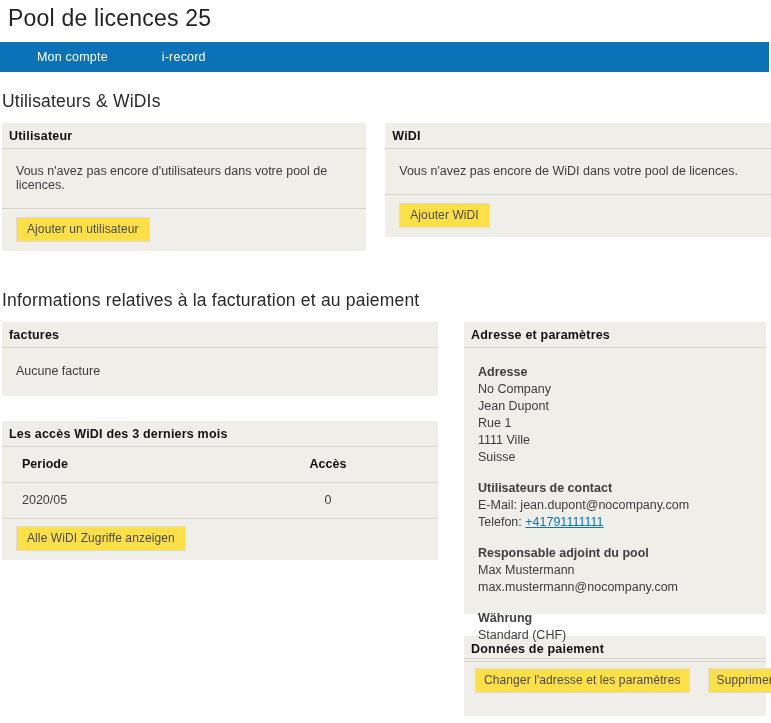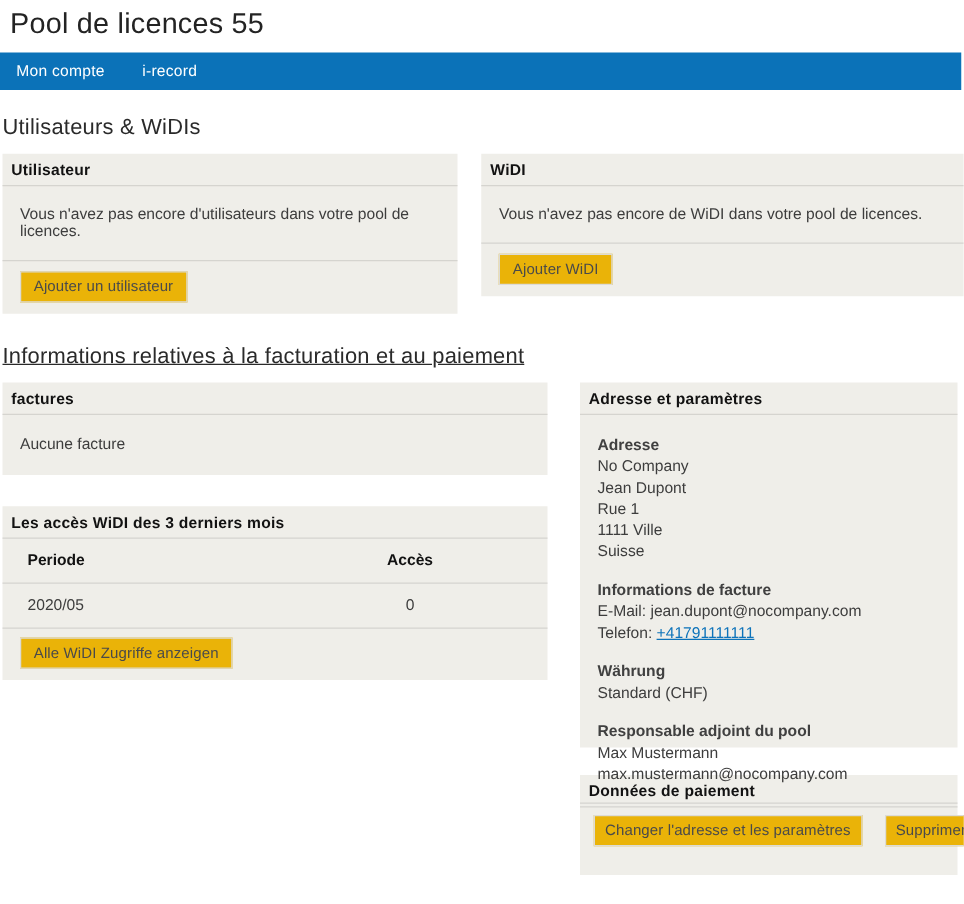--- a/index.html
+++ b/index.html
@@ -18,45 +18,46 @@
 
   .topnav {
     margin-top:10px; height:30px; width:769px;
     background:#0b72b8;
     display:flex; align-items:center; gap:30px;
     padding-left:13px;
   }
   .nav-item {
     color:#ffffff; font-size:12.5px; text-decoration:none; cursor:pointer;
     letter-spacing:0.2px;
+    margin-left:24px;
   }
 
   .section-heading {
     margin:19px 0 11px 2px;
     font-size:17.5px; font-weight:400; color:#2a2a2a; letter-spacing:0.2px;
   }
-  .section-heading.billing { margin-top:23px;text-decoration:underline; }
+  .section-heading.billing { margin-top:39px; }
 
   .row { display:flex; margin-left:2px; align-items:flex-start; }
   .row-top { gap:19px; }
   .row-billing { gap:26px; }
 
   .panel { background:#efeee9; }
   .panel-header {
     font-size:12.5px; font-weight:700; color:#121212;
     padding:6px 7px 5px;
     border-bottom:1px solid #d5d4cf;
     letter-spacing:0.2px;
   }
   .panel-body { font-size:12.5px; color:#3d3d3d; }
   .panel-footer { border-top:1px solid #d5d4cf; }
 
   .btn {
     display:inline-block;
-    background:#eab308; border:1px solid #dcdbd6;
+    background:#fde047; border:1px solid #dcdbd6;
     color:#4a4a4a; font-size:12px; font-family:"Liberation Sans", sans-serif;
     padding:4px 10px 5px; cursor:pointer; letter-spacing:0.1px;
     white-space:nowrap;
   }
 
   
   .panel-user  { width:373px; }
   .panel-widi  { width:395px; }
   .panel-user .panel-body, .panel-widi .panel-body { padding:15px 14px 16px; }
   .panel-user .panel-footer, .panel-widi .panel-footer { padding:8px 14px 9px; }
@@ -87,21 +88,21 @@
   .panel-address .panel-footer { padding:9px 11px 10px; display:flex; gap:18px; }
   .panel-address .btn { padding:4px 8px 5px; }
 
   .panel-payment { margin-top:22px; height:80px; }
 </style>
 </head>
 <body>
 
 <div class="page">
 
-  <h1 class="page-title">Pool de licences 55</h1>
+  <h1 class="page-title">Pool de licences 25</h1>
 
   <nav class="topnav">
     <a class="nav-item">Mon compte</a>
     <a class="nav-item">i-record</a>
   </nav>
 
   <h2 class="section-heading">Utilisateurs &amp; WiDIs</h2>
 
   <div class="row row-top">
 
@@ -160,34 +161,34 @@
           <div class="addr-block">
             <div class="block-label">Adresse</div>
             <div>No Company</div>
             <div>Jean Dupont</div>
             <div>Rue 1</div>
             <div>1111 Ville</div>
             <div>Suisse</div>
           </div>
 
           <div class="addr-block">
-            <div class="block-label">Informations de facture</div>
+            <div class="block-label">Utilisateurs de contact</div>
             <div>E-Mail: jean.dupont@nocompany.com</div>
             <div><span>Telefon: </span><a class="link">+41791111111</a></div>
-          </div>
-
-          <div class="addr-block">
-            <div class="block-label">Währung</div>
-            <div>Standard (CHF)</div>
           </div>
 
           <div class="addr-block">
             <div class="block-label">Responsable adjoint du pool</div>
             <div>Max Mustermann</div>
             <div>max.mustermann@nocompany.com</div>
+          </div>
+
+          <div class="addr-block">
+            <div class="block-label">Währung</div>
+            <div>Standard (CHF)</div>
           </div>
 
         </div>
         <footer class="panel-footer">
           <button class="btn">Changer l'adresse et les paramètres</button>
           <button class="btn">Supprimer l'adjoint</button>
         </footer>
       </section>
 
       <section class="panel panel-payment">

